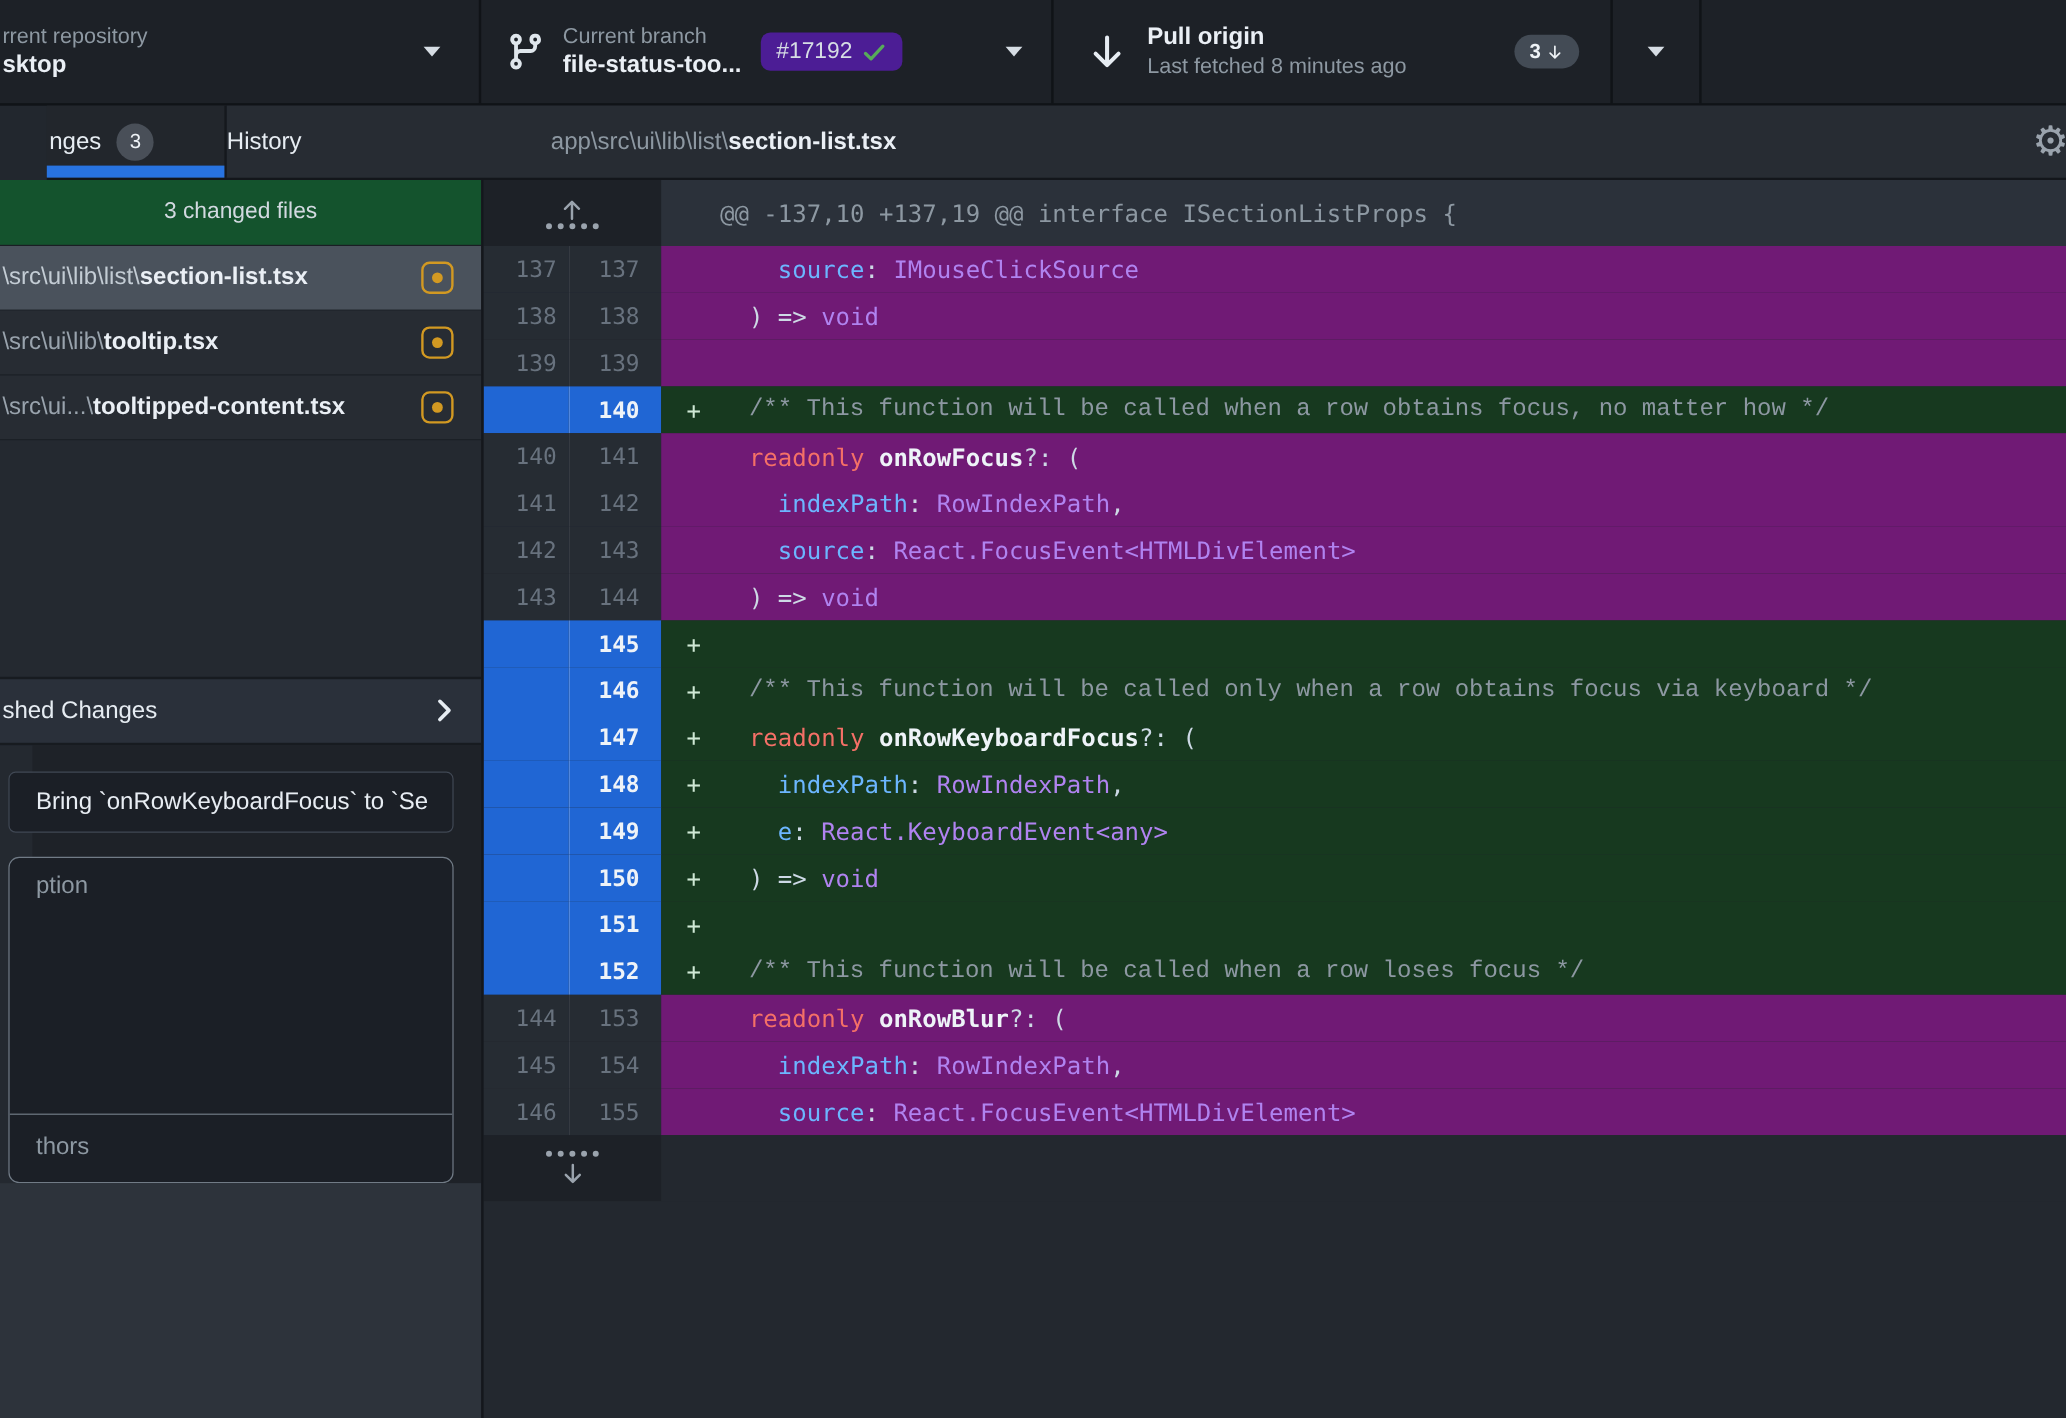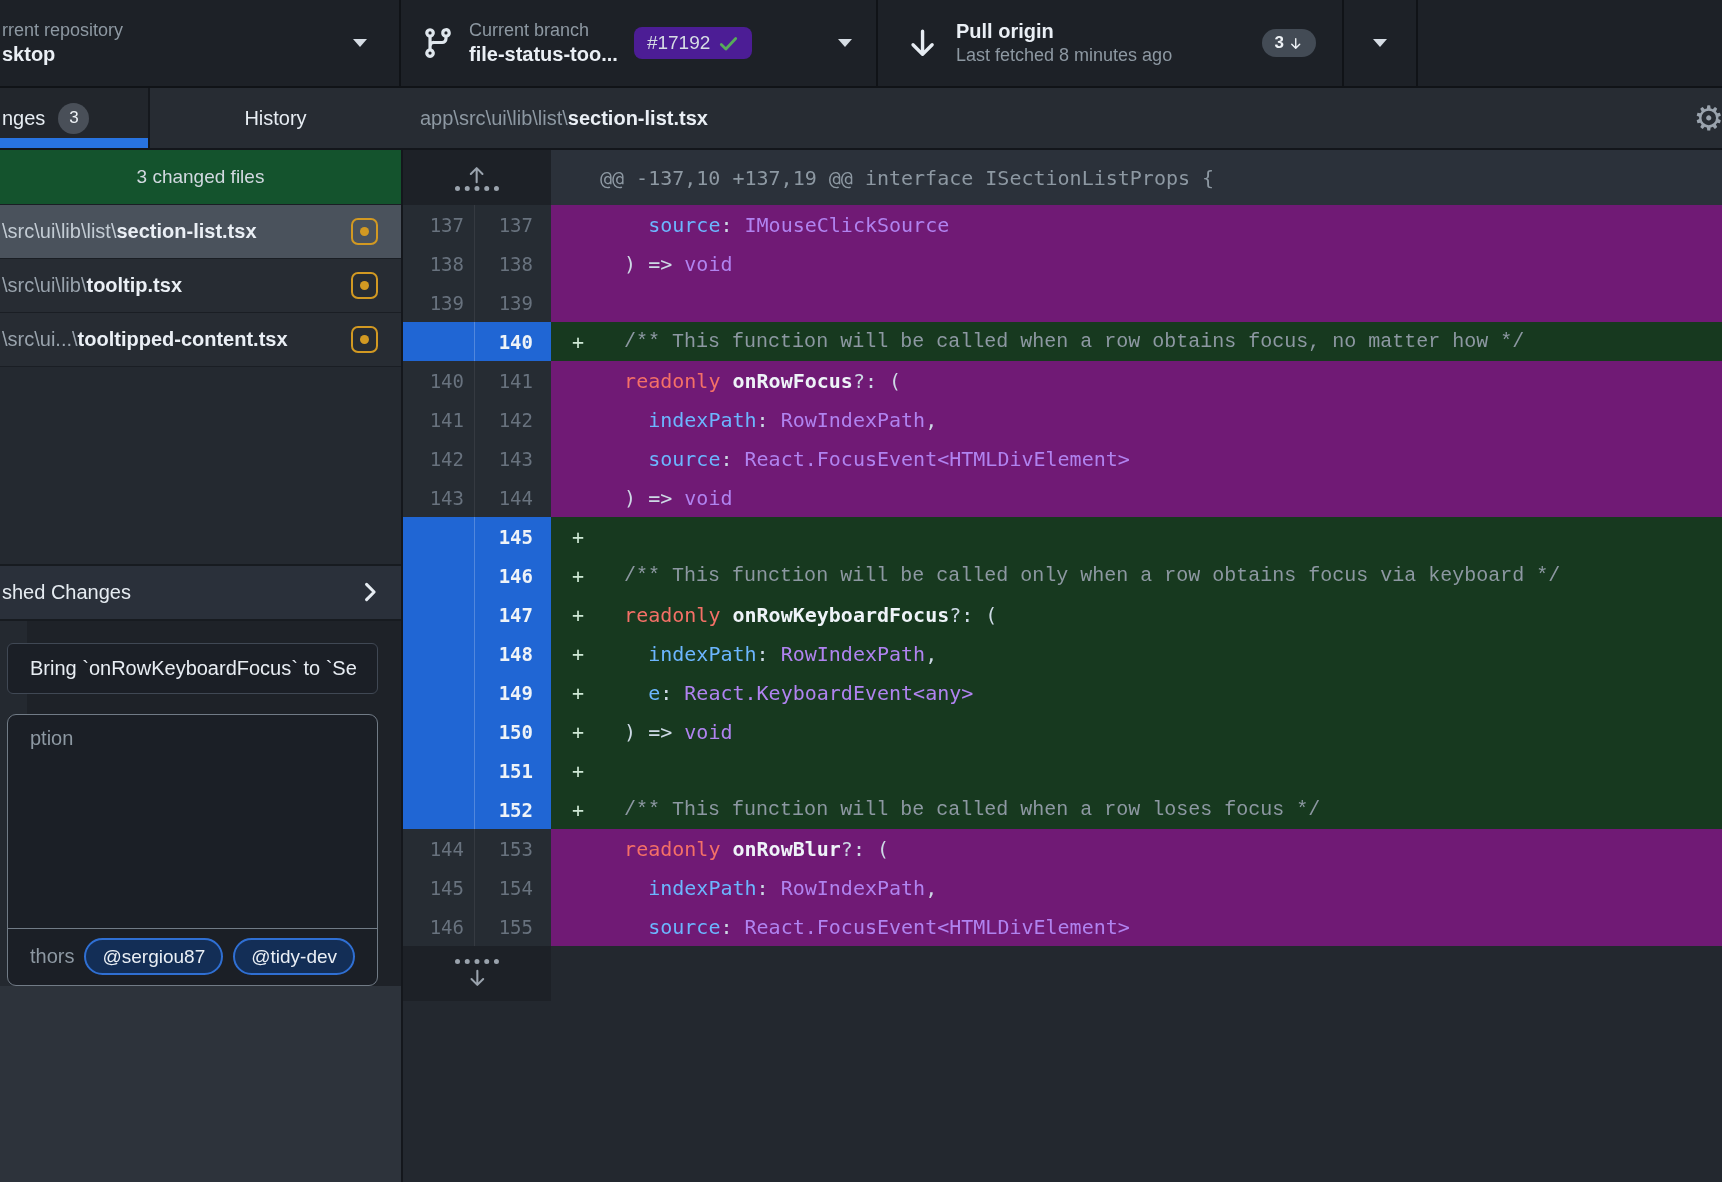--- a/index.html
+++ b/index.html
@@ -28,23 +28,23 @@
   .tb-icon{ flex:none; color:#dfe6ec; }
   .tb-branch .tb-icon{ margin:0 14px 0 20px; }
   .badge-pr{ display:flex; align-items:center; gap:8px; background:#4c1d95; border-radius:8px;
     padding:5px 13px; font-size:19px; color:#d6dde4; margin-left:16px; flex:none; }
   .tb-branch .caret{ margin-left:auto; margin-right:24px; }
   .tb-pull .tb-icon{ margin:0 16px 0 26px; }
   .badge-pull{ display:flex; align-items:center; gap:4px; background:#434b55; border-radius:17px;
     padding:4px 13px; font-size:17px; font-weight:bold; color:#eef2f6; margin-left:auto; margin-right:26px; flex:none; }
 
   
-  .row2{ display:flex; height:62px; border-bottom:2px solid #13161b; }
+  .row2{ display:flex; height:62px; border-bottom:2px solid #13161b;margin-left:39px; }
   .tabs{ width:401px; display:flex; flex:none; }
-  .tab{ display:flex; align-items:center; justify-content:center; font-size:20px; color:#e7edf3; position:relative; }
+  .tab{ display:flex; align-items:center; font-size:20px; color:#e7edf3; position:relative; }
   .tab-changes{ width:150px; background:#22262c; border-right:2px solid #15181d; justify-content:flex-start; padding-left:2px; }
   .tab-changes .underline{ position:absolute; left:0; right:0; bottom:0; height:10px; background:#2873e0; }
   .tab-history{ flex:1; background:#272c33; }
   .count-badge{ width:31px; height:31px; border-radius:50%; background:#494f58; color:#eef2f6;
     font-size:17px; display:flex; align-items:center; justify-content:center; margin-left:13px; }
   .path-bar{ flex:1; background:#272c33; display:flex; align-items:center; padding-left:19px; position:relative; overflow:hidden; }
   .path-prefix{ font-size:20px; color:#8d98a2; }
   .path-file{ font-size:20px; color:#eaeff5; font-weight:bold; }
   .gear{ position:absolute; right:-2px; top:50%; transform:translateY(-50%); font-size:34px; color:#9aa3ad; line-height:1; }
 
@@ -221,24 +221,20 @@
         <svg width="22" height="22" viewBox="0 0 16 16" fill="none" stroke="#e6ecf2" stroke-width="2.2" stroke-linecap="round" stroke-linejoin="round">
             <path d="M5.5 2.5 11 8l-5.5 5.5"></path>
           </svg>
       </div>
       <div class="commit-form">
         <div class="summary-input nowrap">Bring `onRowKeyboardFocus` to `Se</div>
         <div class="desc-box">
           <div class="desc-placeholder nowrap">ption</div>
           <div class="coauthors">
             <span class="coauthors-label nowrap">thors</span>
-            <span id="coauthor-pills" style="display:flex;gap:10px;">
-                <span class="pill">@sergiou87</span>
-                <span class="pill">@tidy-dev</span>
-              </span>
           </div>
         </div>
       </div>
       <div class="bottom-strip"></div>
     </div>
 
     <div class="main">
       <div class="hunk-row mono">
         <div class="expand-cell">
           <svg width="22" height="22" viewBox="0 0 16 16" fill="#9aa3ad">

